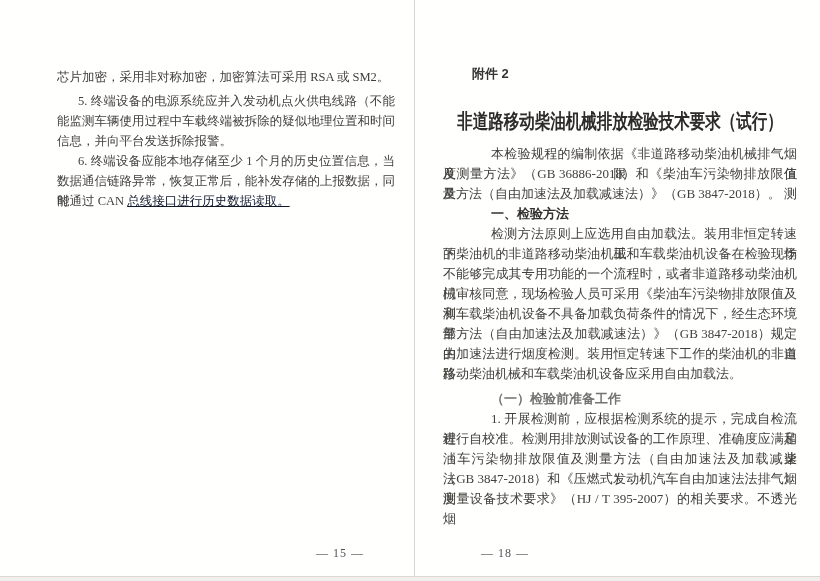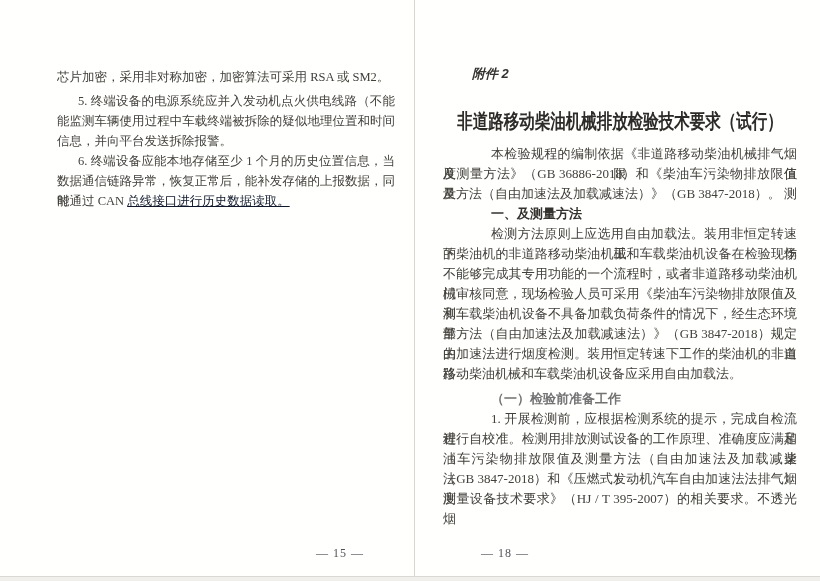--- a/index.html
+++ b/index.html
@@ -28,21 +28,20 @@
   .ind-l{text-indent:21px;}
   .ind-r{text-indent:48px;}
   .mt2{margin-top:4px;}
   .mt5{margin-top:5px;}
 
   .attach{
     position:absolute;left:443px;top:64px;width:354px;
     height:20px;line-height:20px;font-size:13px;font-weight:700;
     padding-left:29px;box-sizing:border-box;color:#34332f;
     font-family:"Liberation Sans","DejaVu Sans",sans-serif;
-    font-style:italic;
   }
   .doc-title{
     position:absolute;left:443px;top:107px;width:354px;
     height:21px;line-height:21px;
     font-size:15.5px;font-weight:700;text-align:center;
     color:#2c2b27;
     transform:scaleY(1.3);transform-origin:50% 0;
     white-space:nowrap;
   }
   .h1{
@@ -81,21 +80,21 @@
 
   <div>
     <div class="attach">附件 2</div>
     <div class="doc-title">非道路移动柴油机械排放检验技术要求（试行）</div>
 
     <div class="textcol col-right">
       <div class="ln j ind-r">本检验规程的编制依据《非道路移动柴油机械排气烟度限值</div>
       <div class="ln j">及测量方法》（GB 36886-2018）和《柴油车污染物排放限值及测</div>
       <div class="ln">量方法（自由加速法及加载减速法）》（GB 3847-2018）。</div>
 
-      <div class="ln h1 ind-r">一、及测量方法</div>
+      <div class="ln h1 ind-r">一、检验方法</div>
 
       <div class="ln j ind-r">检测方法原则上应选用自由加载法。装用非恒定转速下工作</div>
       <div class="ln j">的柴油机的非道路移动柴油机械和车载柴油机设备在检验现场</div>
       <div class="ln j">不能够完成其专用功能的一个流程时，或者非道路移动柴油机械</div>
       <div class="ln j">门审核同意，现场检验人员可采用《柴油车污染物排放限值及测</div>
       <div class="ln j">和车载柴油机设备不具备加载负荷条件的情况下，经生态环境部</div>
       <div class="ln j">量方法（自由加速法及加载减速法）》（GB 3847-2018）规定的自</div>
       <div class="ln j">由加速法进行烟度检测。装用恒定转速下工作的柴油机的非道路</div>
       <div class="ln">移动柴油机械和车载柴油机设备应采用自由加载法。</div>
 

